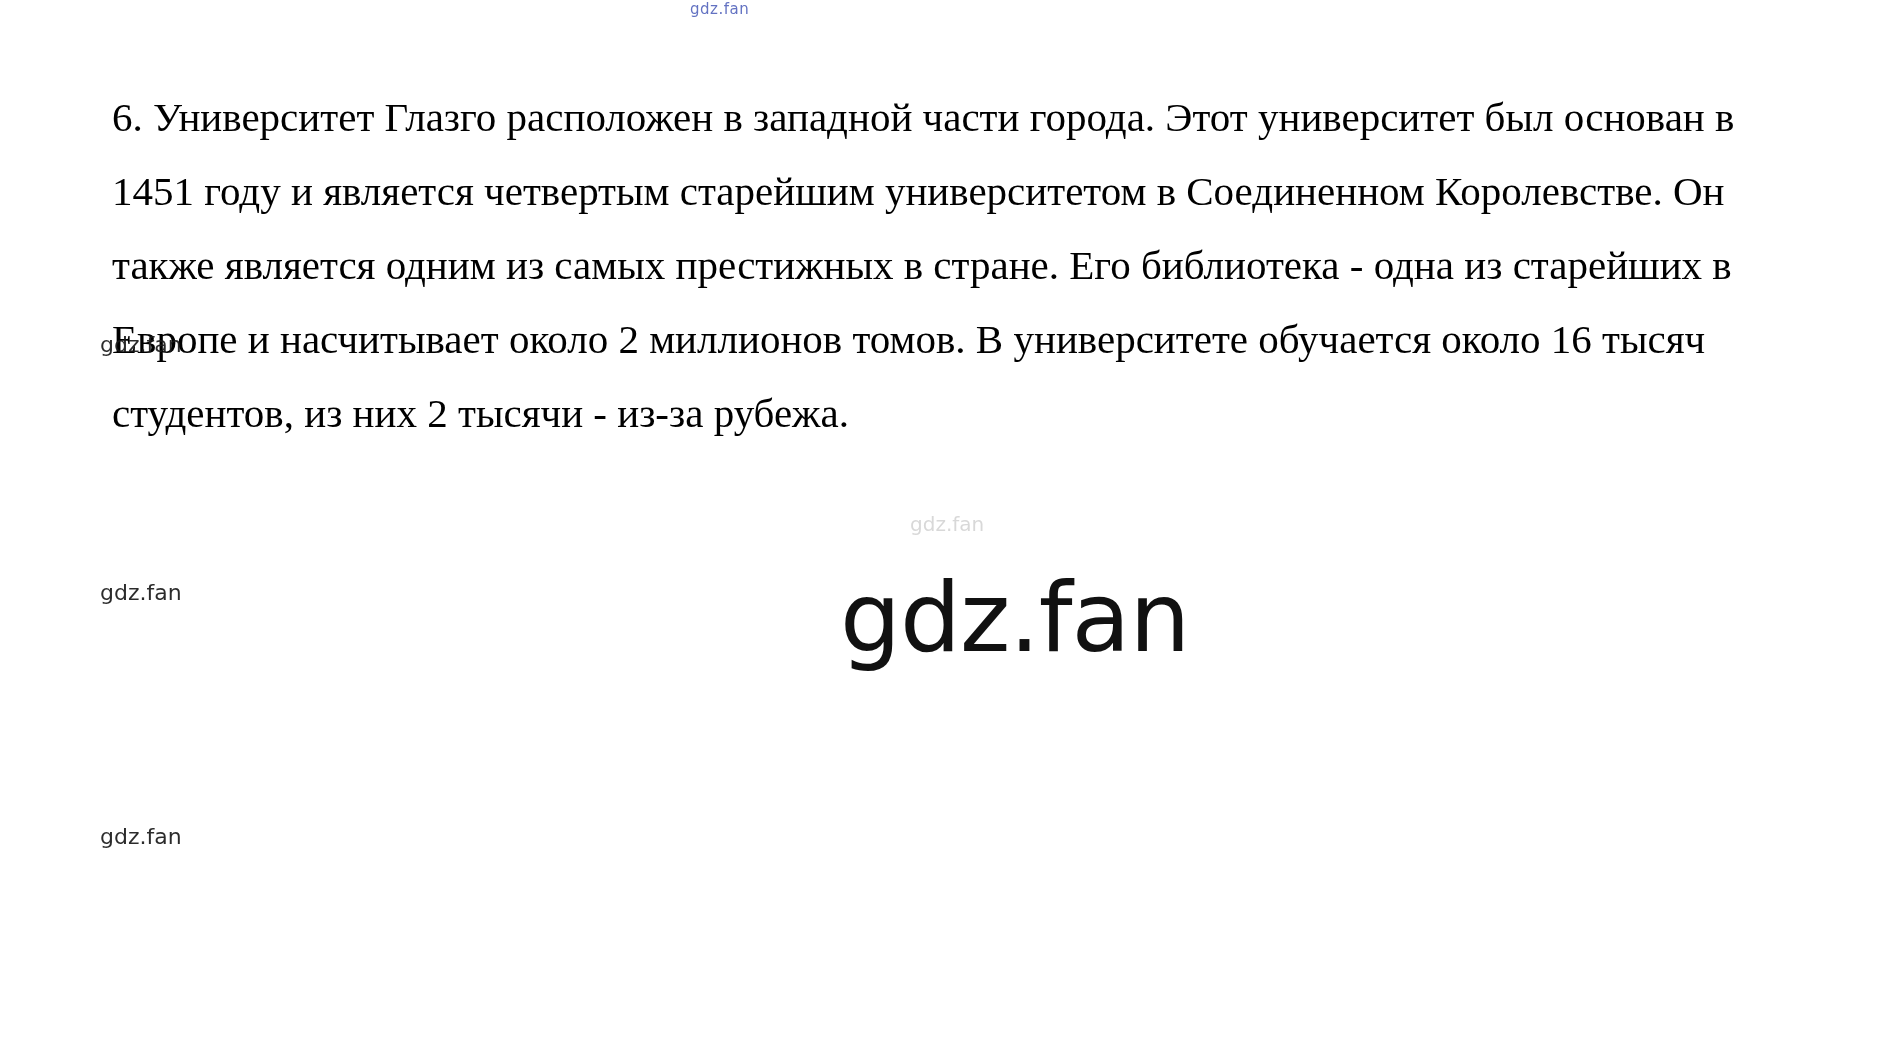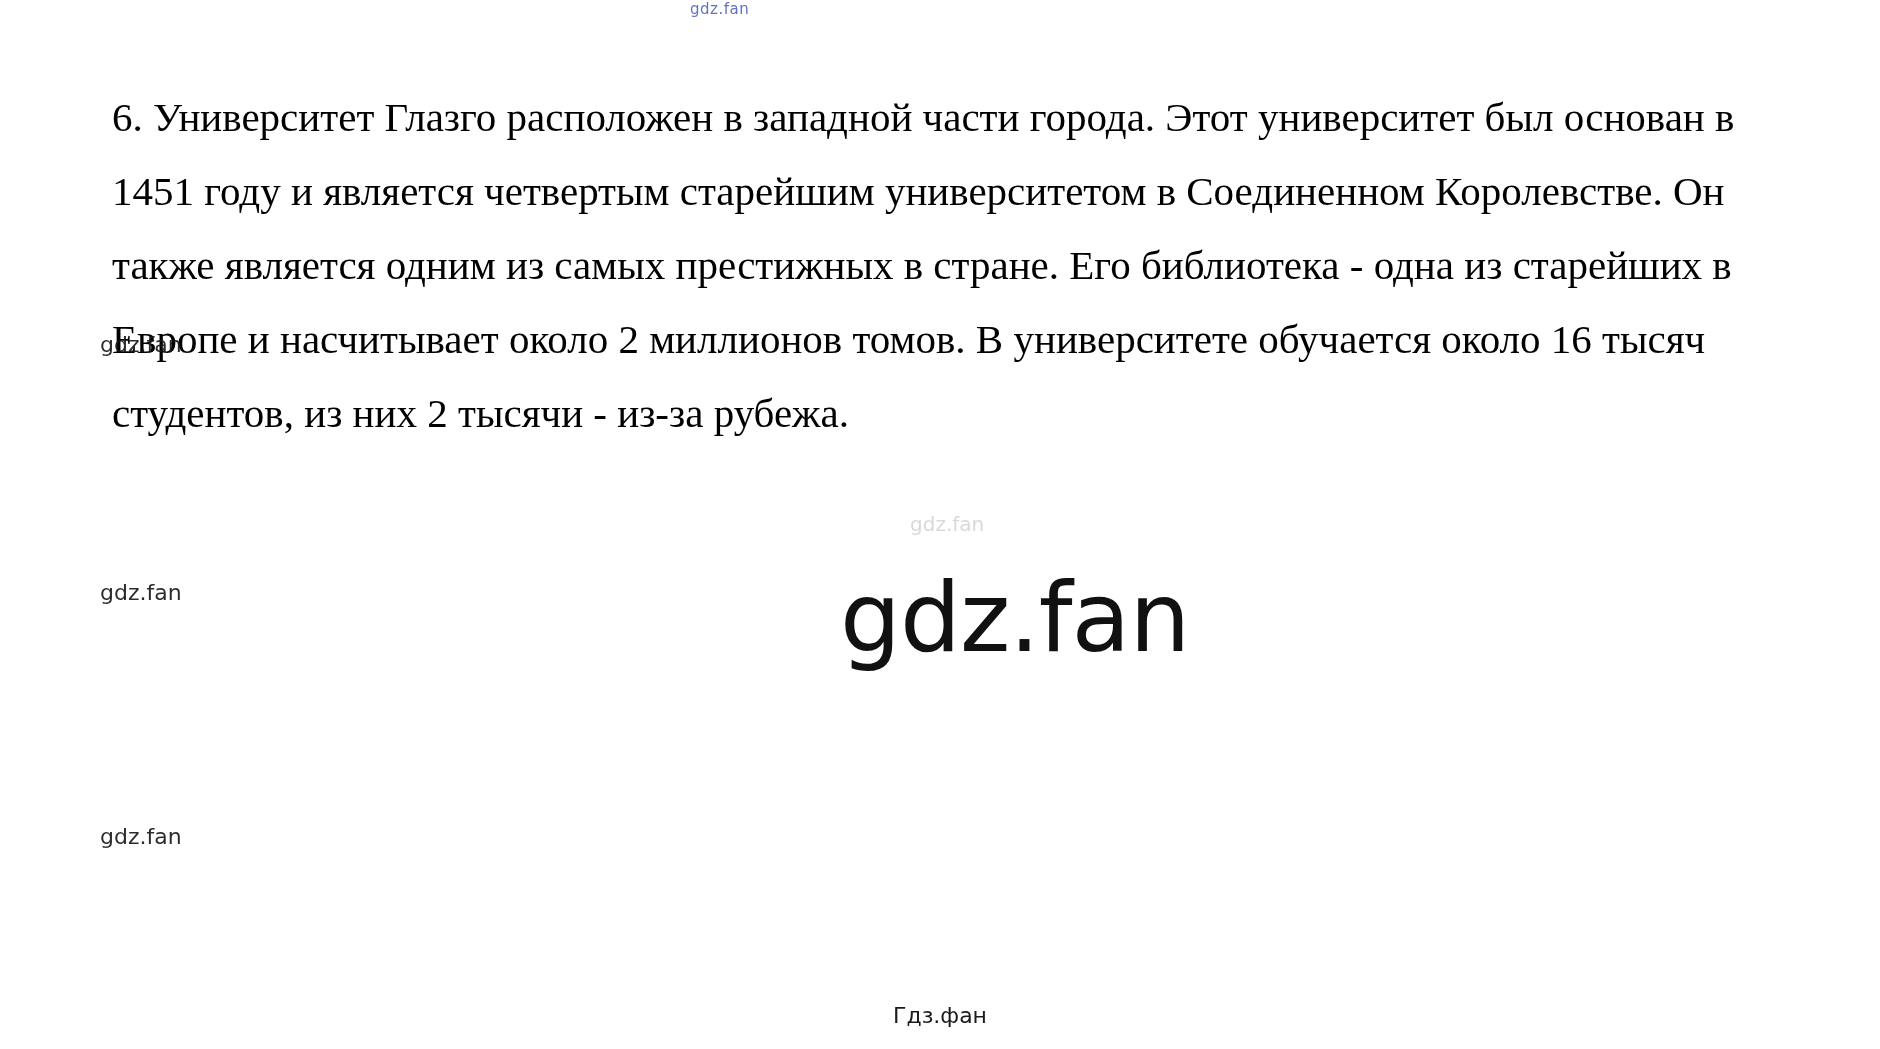--- a/index.html
+++ b/index.html
@@ -127,15 +127,14 @@
 
   <div class="wm-small wm-s1">gdz.fan</div>
 
   <div class="wm-small wm-s2">gdz.fan</div>
 
   <div class="wm-big">gdz.fan</div>
 
   <div class="wm-small wm-s3">gdz.fan</div>
 
 
-  <div class="footer">Гдз.фан</div>
 
 </div>
 
 </body></html>

